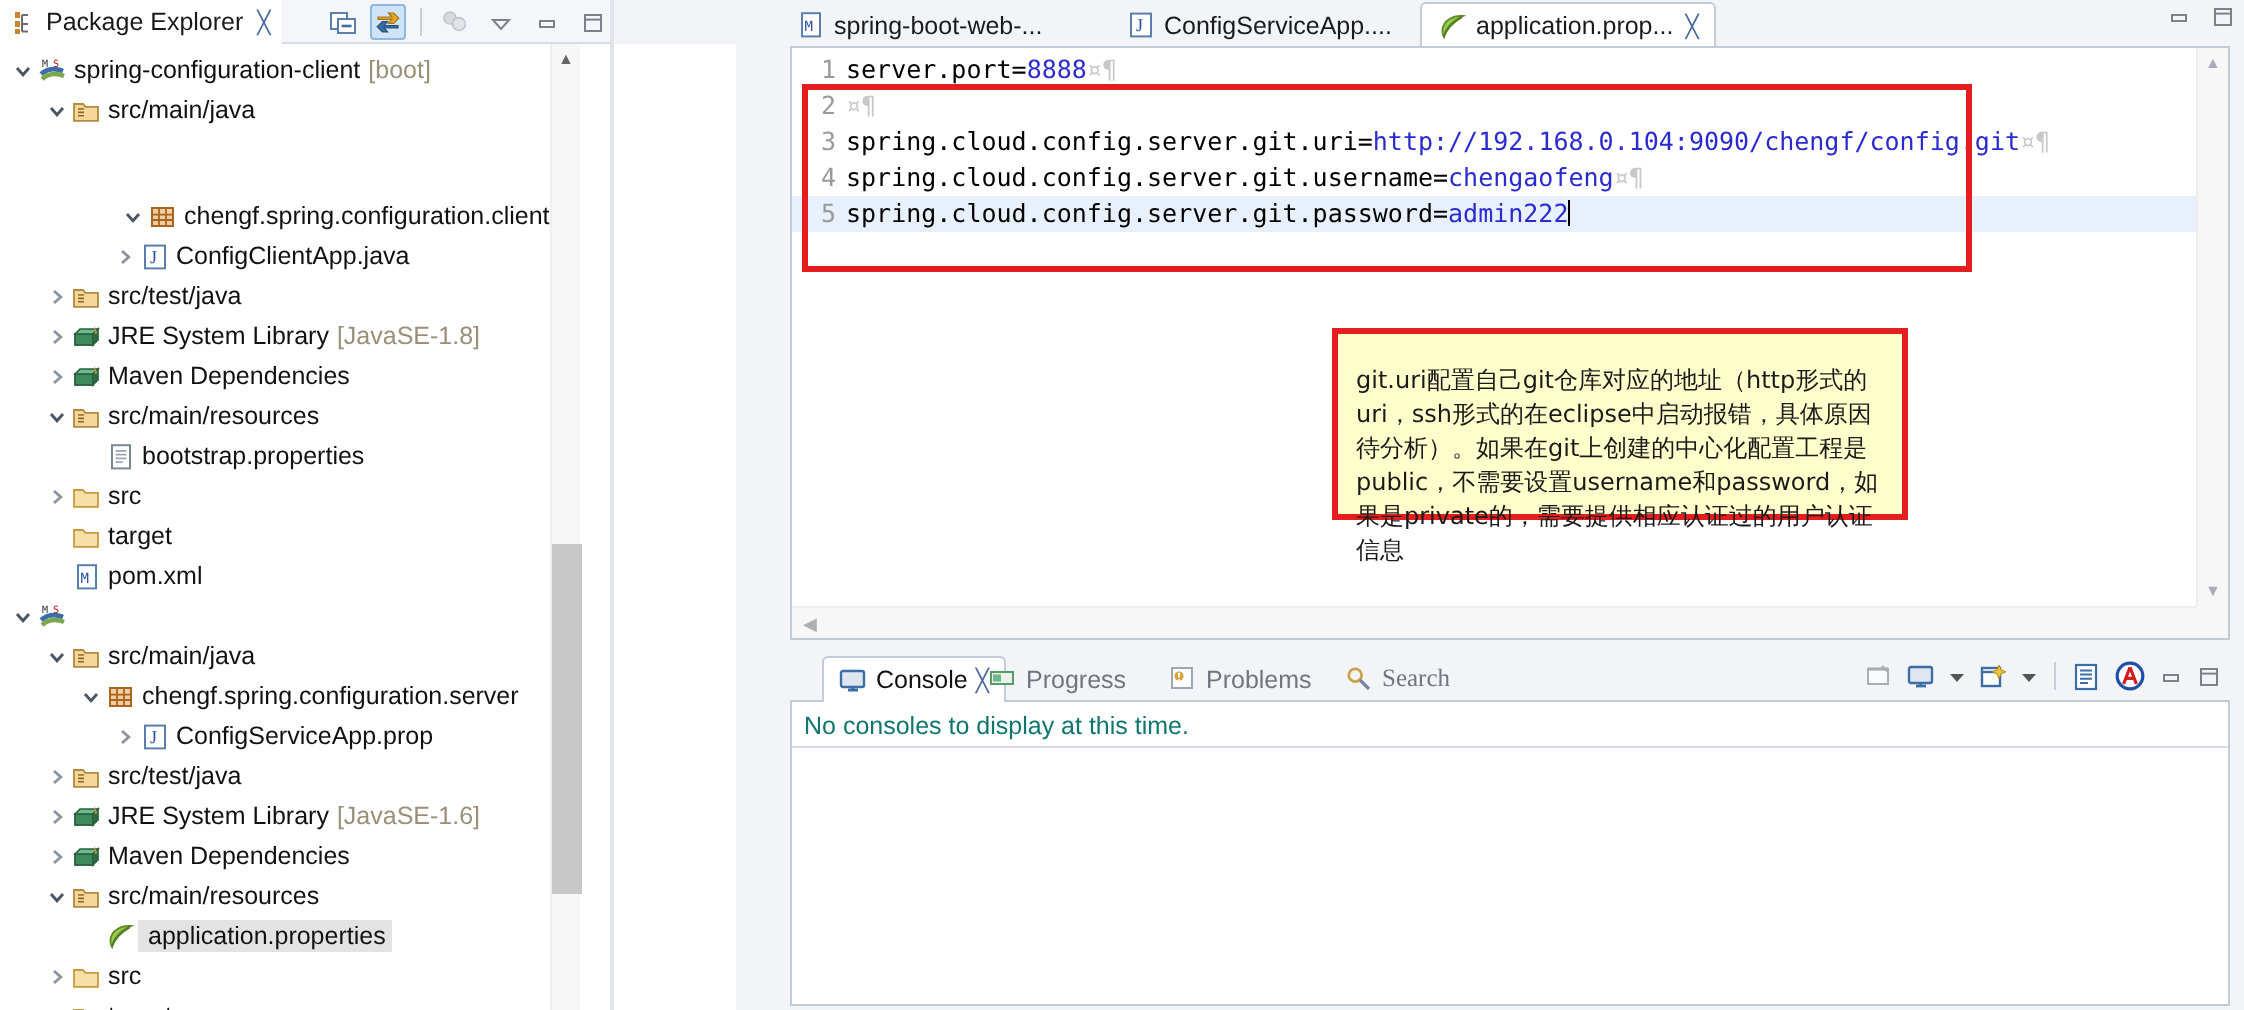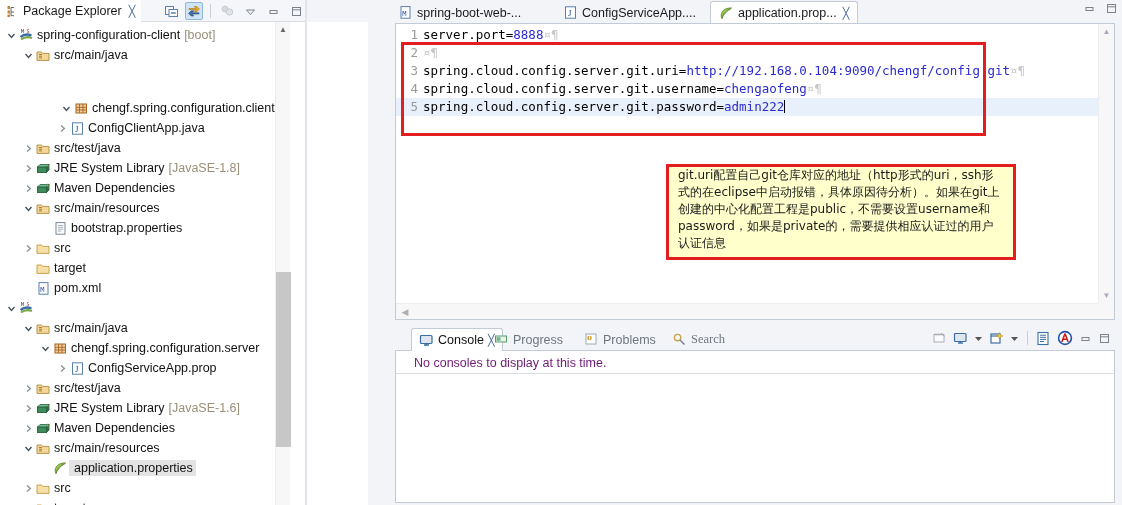--- a/index.html
+++ b/index.html
@@ -115,23 +115,23 @@
   #cur-line-strip {
     position:absolute; left:0; right:0; height:18px; background:#e8f0fb; z-index:0;
   }
   #caret {
     display: inline-block; width: 1px; height: 13px; background: #000;
     vertical-align: -2px;
   }
 
   
   #note {
-    position: absolute; left: 270px; top: 140px; width: 350px; height: 96px;
+    position: absolute; left: 270px; top: 140px; width: 288px; height: 96px;
     background: #ffffcc; border: 3px solid #e41e1e; z-index: 6;
-    padding: 0 9px; font-size: 12px; line-height: 17px; color: #1a1a1a;
+    padding: 15px 9px; font-size: 12px; line-height: 17px; color: #1a1a1a;
     font-family: "DejaVu Sans", sans-serif;
   }
 
   
   #ed-vsb {
     position:absolute; right:0; top:0; width:16px; bottom:16px; background:#f7f7f7;
     border-left:1px solid #ededed;
   }
   #ed-vsb .ar { height:15px; display:flex; align-items:center; justify-content:center; font-size:8px; color:#aab; }
   #ed-vsb .ar.dn { position:absolute; bottom:0; left:0; right:0; }
@@ -155,22 +155,22 @@
     position: absolute; top: 1px; height: 23px; display:flex; align-items:center; gap:4px;
     padding: 0 7px; font-size: 12.5px;
   }
   .ctab.active { background:#ffffff; border:1px solid #c3cbd6; border-bottom:none;
                  border-radius:3px 3px 0 0; color:#111; }
   .ctab.inactive { color:#6f7680; }
   .ctab .close-x { color:#4a6a9a; font-size:11px; }
   #console-toolbar { position:absolute; right:4px; top:3px; display:flex; align-items:center; gap:6px; }
   #console-body {
     position:absolute; left:0; top:24px; right:0; bottom:0; background:#fff;
-    border:1px solid #c3cbd6; border-top:none; padding:5px 18px;
-    font-size:12.5px; color:#701a75;
+    border:1px solid #c3cbd6; border-top:none; padding:5px 6px;
+    font-size:12.5px; color:#0f766e;
   }
   #console-msg-rule { position:absolute; left:0; right:0; top:22px; height:1px; background:#d8dde5; }
 
   svg { display:block; }
 </style>
 </head>
 <body>
 
 <div id="app">
 

